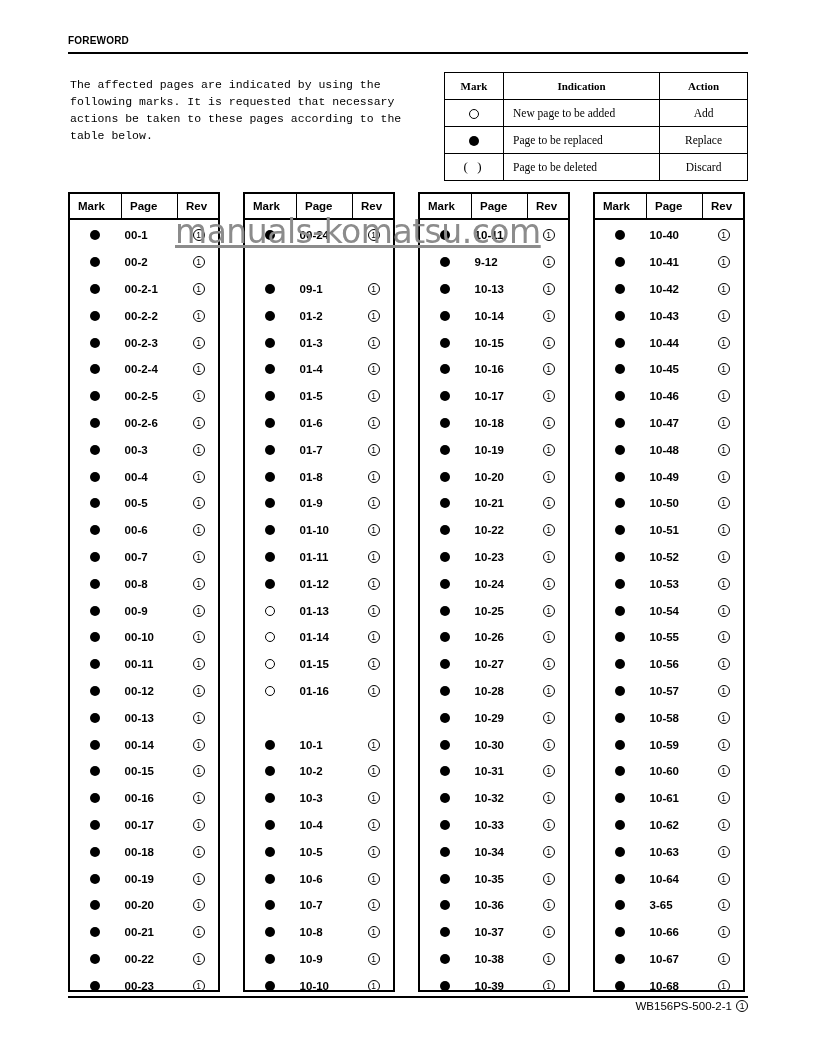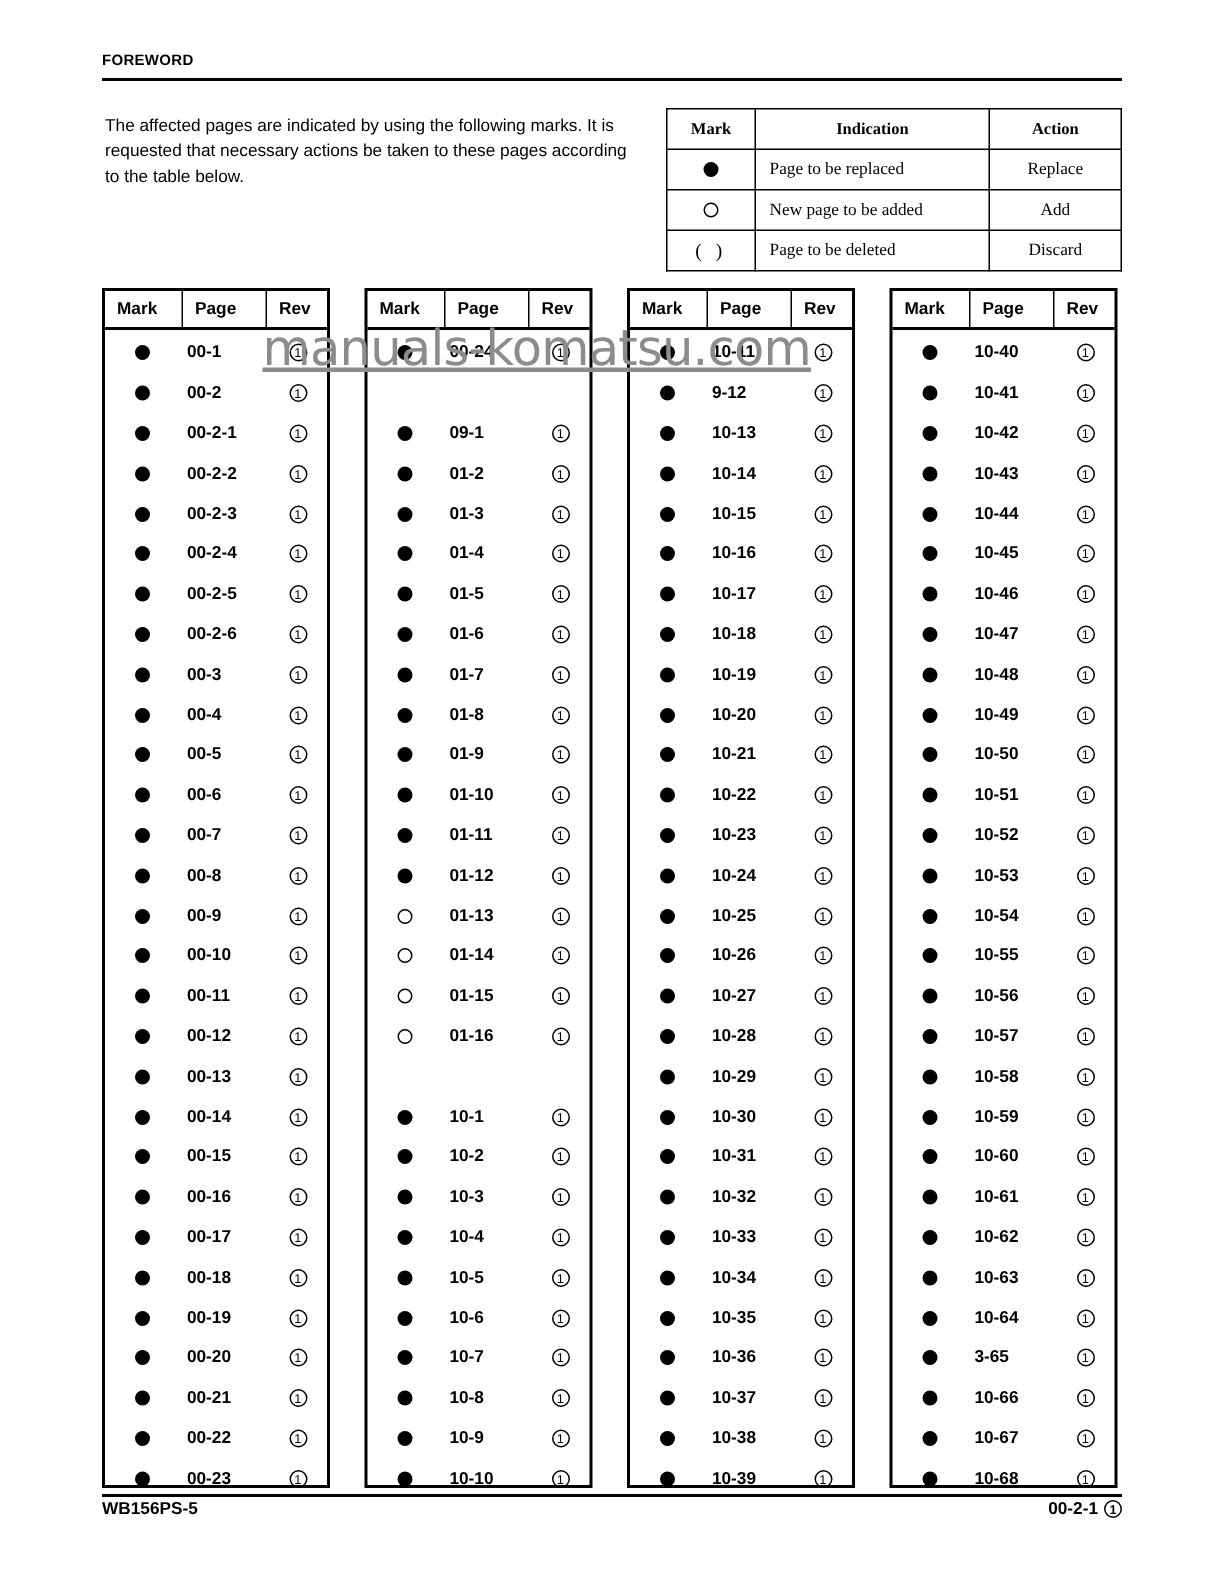--- a/index.html
+++ b/index.html
@@ -44,21 +44,21 @@
   }
 
   
   .intro {
     position: absolute;
     left: 70px;
     top: 76px;
     width: 360px;
     font-size: 11.5px;
     line-height: 17px;
-    font-family: Liberation Sans, sans-serif;
+    font-family: Liberation Mono, monospace;
   }
   .intro p { margin: 0; }
 
   
   .legend {
     position: absolute;
     left: 444px;
     top: 72px;
     width: 304px;
     border-collapse: collapse;
@@ -193,26 +193,25 @@
     width: 680px;
     height: 1.5px;
     background: #000;
   }
   .footer {
     position: absolute;
     left: 68px;
     top: 1000px;
     width: 680px;
     display: flex;
-    justify-content: space-between;
+    justify-content: flex-end;
     align-items: center;
     font-size: 11.5px;
-    font-weight: bold;
+    font-weight: normal;
     font-family: "Liberation Sans", sans-serif;
-    gap: 14px;
   }
   .footer .right {
     display: flex;
     align-items: center;
     gap: 4px;
   }
 </style>
 </head>
 <body>
 
@@ -230,28 +229,28 @@
   <table class="legend">
     <thead>
       <tr>
         <th class="col-mark">Mark</th>
         <th class="col-ind">Indication</th>
         <th class="col-act">Action</th>
       </tr>
     </thead>
     <tbody>
       <tr>
+        <td><span class="mark-open"></span></td>
+        <td class="ind-cell">New page to be added</td>
+        <td>Add</td>
+      </tr>
+      <tr>
         <td><span class="mark-filled"></span></td>
         <td class="ind-cell">Page to be replaced</td>
         <td>Replace</td>
-      </tr>
-      <tr>
-        <td><span class="mark-open"></span></td>
-        <td class="ind-cell">New page to be added</td>
-        <td>Add</td>
       </tr>
       <tr>
         <td><span class="mark-paren">( )</span></td>
         <td class="ind-cell">Page to be deleted</td>
         <td>Discard</td>
       </tr>
     </tbody>
   </table>
 
   <div class="tables">

